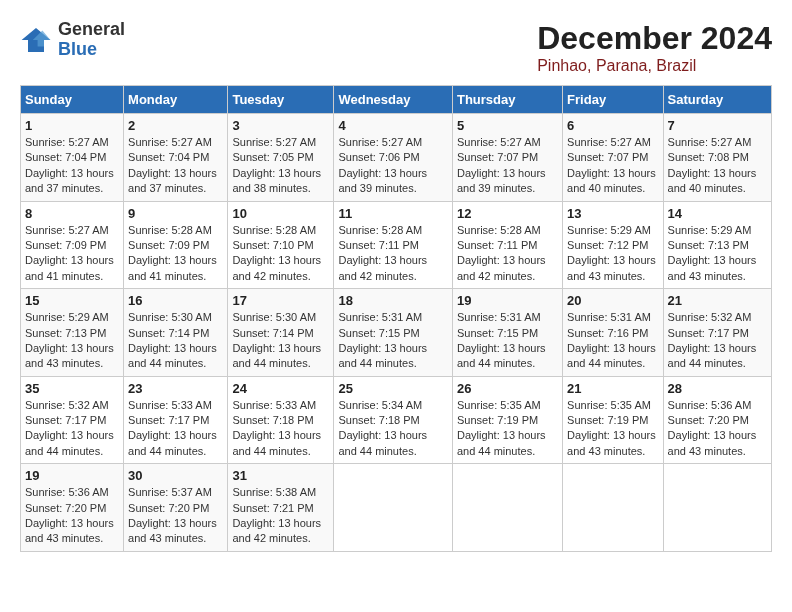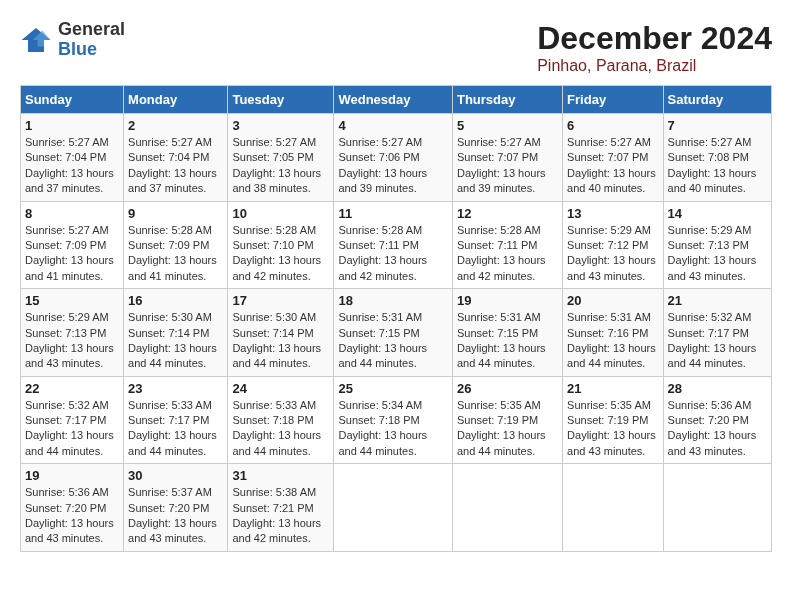--- a/index.html
+++ b/index.html
@@ -275,21 +275,21 @@
         <span class="day-number">21</span>
         <div class="day-info">
           Sunrise: 5:32 AM<br>
           Sunset: 7:17 PM<br>
           Daylight: 13 hours and 44 minutes.
         </div>
         </td>
       </tr>
       <tr>
         <td>
-        <span class="day-number">22</span>
+        <span class="day-number">35</span>
         <div class="day-info">
           Sunrise: 5:32 AM<br>
           Sunset: 7:17 PM<br>
           Daylight: 13 hours and 44 minutes.
         </div>
         </td>
         <td>
         <span class="day-number">23</span>
         <div class="day-info">
           Sunrise: 5:33 AM<br>

